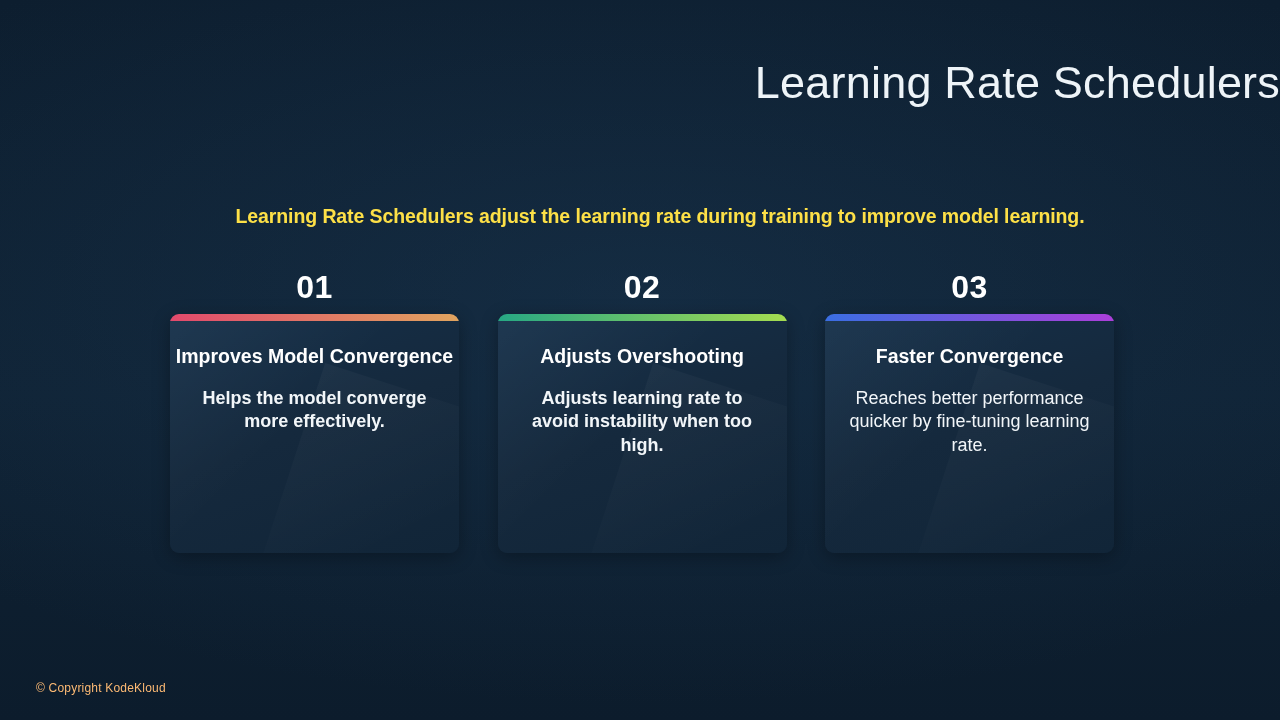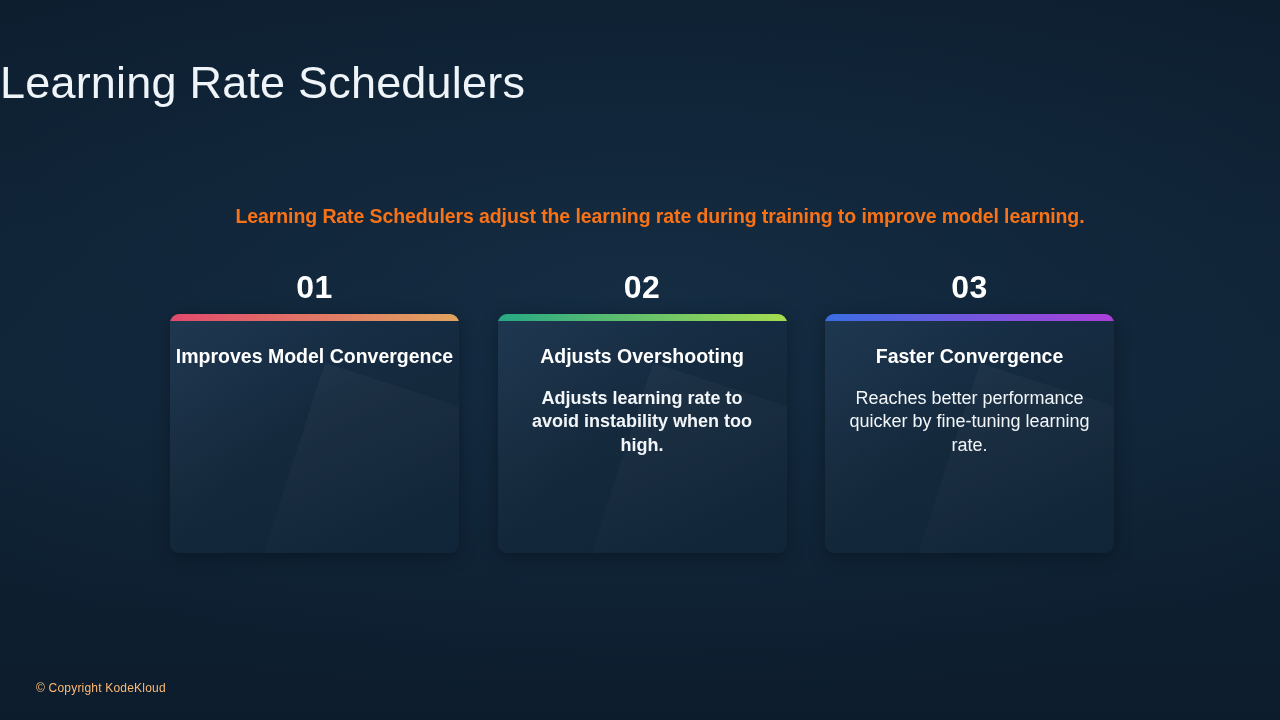--- a/index.html
+++ b/index.html
@@ -29,21 +29,21 @@
     position: absolute;
     inset: 0;
   }
 
   
   .title {
     position: absolute;
     left: 0;
     right: 0;
     top: 55px;
-    text-align: left;
+    text-align: right;
     color: #eef4f8;
     font-size: 45px;
     font-weight: 400;
     letter-spacing: 0.2px;
     line-height: 56px;
   }
 
   
   .subtitle {
     position: absolute;
@@ -161,29 +161,30 @@
 </style>
 </head>
 <body style="background: rgb(14, 31, 48);">
 
 <div class="slide-bg"></div>
 
 <div class="slide">
 
   <div class="title" style="color: rgb(238, 244, 248);">Learning Rate Schedulers</div>
 
-  <div class="subtitle" style="color: #f97316; margin-left: 40px;">Learning Rate Schedulers adjust the learning rate during training to improve model learning.</div>
+  <div class="subtitle" style="color: #fde047; margin-left: 40px;">Learning Rate Schedulers adjust the learning rate during training to improve model learning.</div>
 
   <div class="cards">
 
     <div class="card-col">
       <div class="card-number">01</div>
       <div class="card-body">
         <div class="accent-bar" style="background: linear-gradient(90deg, rgb(226, 73, 108) 0%, rgb(224, 164, 95) 100%);"></div>
         <div class="card-heading">Improves Model Convergence</div>
+        <div class="card-text bold">Helps the model converge more effectively.</div>
       </div>
     </div>
 
     <div class="card-col">
       <div class="card-number">02</div>
       <div class="card-body">
         <div class="accent-bar" style="background: linear-gradient(90deg, rgb(39, 168, 132) 0%, rgb(165, 220, 80) 100%);"></div>
         <div class="card-heading">Adjusts Overshooting</div>
         <div class="card-text bold">Adjusts learning rate to avoid instability when too high.</div>
       </div>

